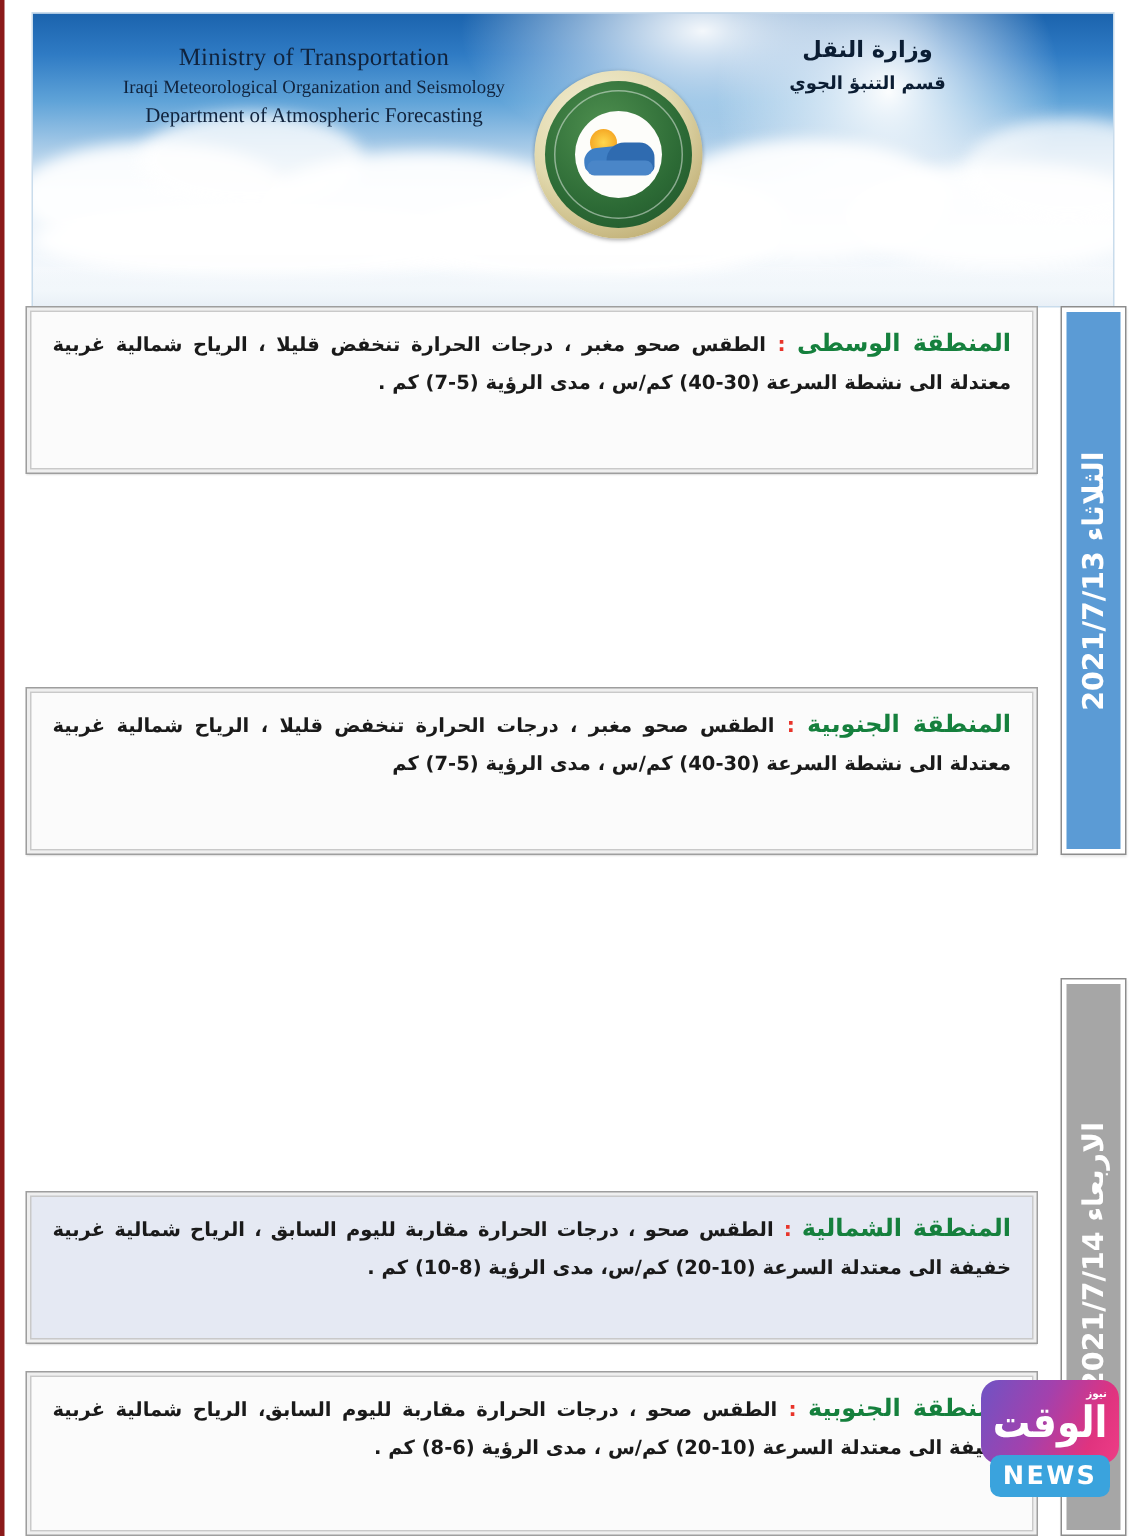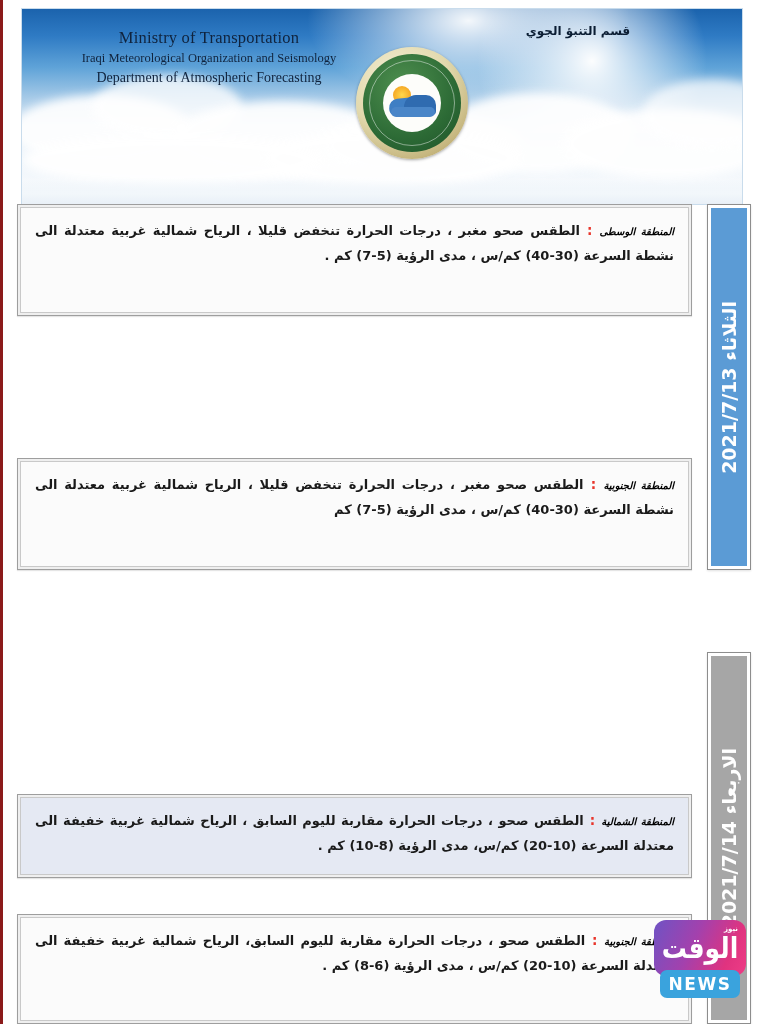--- a/index.html
+++ b/index.html
@@ -192,45 +192,44 @@
     width: 100%;
     height: 100%;
     padding: 10px 14px 6px 14px;
     direction: rtl;
     text-align: justify;
   }
   .card.bg-white  .card-inner { background: #fbfbfb; }
   .card.bg-blue   .card-inner { background: #e5e9f3; }
 
   .region-name {
-    color: #000000;
-    font-weight: bold;
-    font-size: 10px;
-    font-style: italic;
+    color: #15803d;
+    font-weight: bold;
+    font-size: 16px;
   }
   .region-colon {
     color: #e8342a;
     font-weight: bold;
     font-size: 13.5px;
   }
   .card-text {
     font-size: 13px;
     font-weight: bold;
     color: #1a1a1a;
     line-height: 1.95;
     letter-spacing: 0px;
   }
 
   
   #d1c1 { top: 8px;   height: 112px; }
   #d1c2 { top: 142px; height: 98px;  }
   #d1c3 { top: 262px; height: 112px; }
   
   #d2c1 { top: 6px;   height: 114px; }
-  #d2c2 { top: 148px; height: 84px;  }
+  #d2c2 { top: 148px; height: 102px;  }
   #d2c3 { top: 268px; height: 110px; }
 
   
   .date-tab {
     position: absolute;
     right: 14px;
     width: 44px;
     border: 1px solid #8d8d8d;
     padding: 3px;
     background: #ffffff;
@@ -330,20 +329,21 @@
     <div class="cloud c9"></div>
     <div class="banner-base"></div>
 
     <div class="eng-block">
       <div class="eng-l1">Ministry of Transportation</div>
       <div class="eng-l2">Iraqi Meteorological Organization and Seismology</div>
       <div class="eng-l3">Department of Atmospheric Forecasting</div>
     </div>
 
     <div class="ar-block">
+      <div class="ar-l1">وزارة النقل</div>
       <div class="ar-l3">قسم التنبؤ الجوي</div>
     </div>
 
     <div class="logo">
       <div class="logo-outer"></div>
       <div class="logo-ring"></div>
       <div class="logo-ring2"></div>
       <div class="logo-inner">
         <div class="logo-sun"></div>
         <div class="logo-cloud-a"></div>

